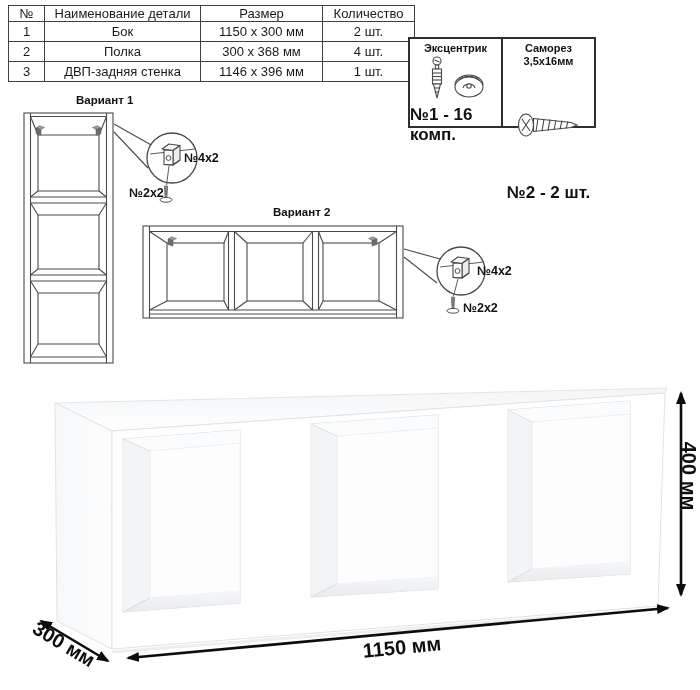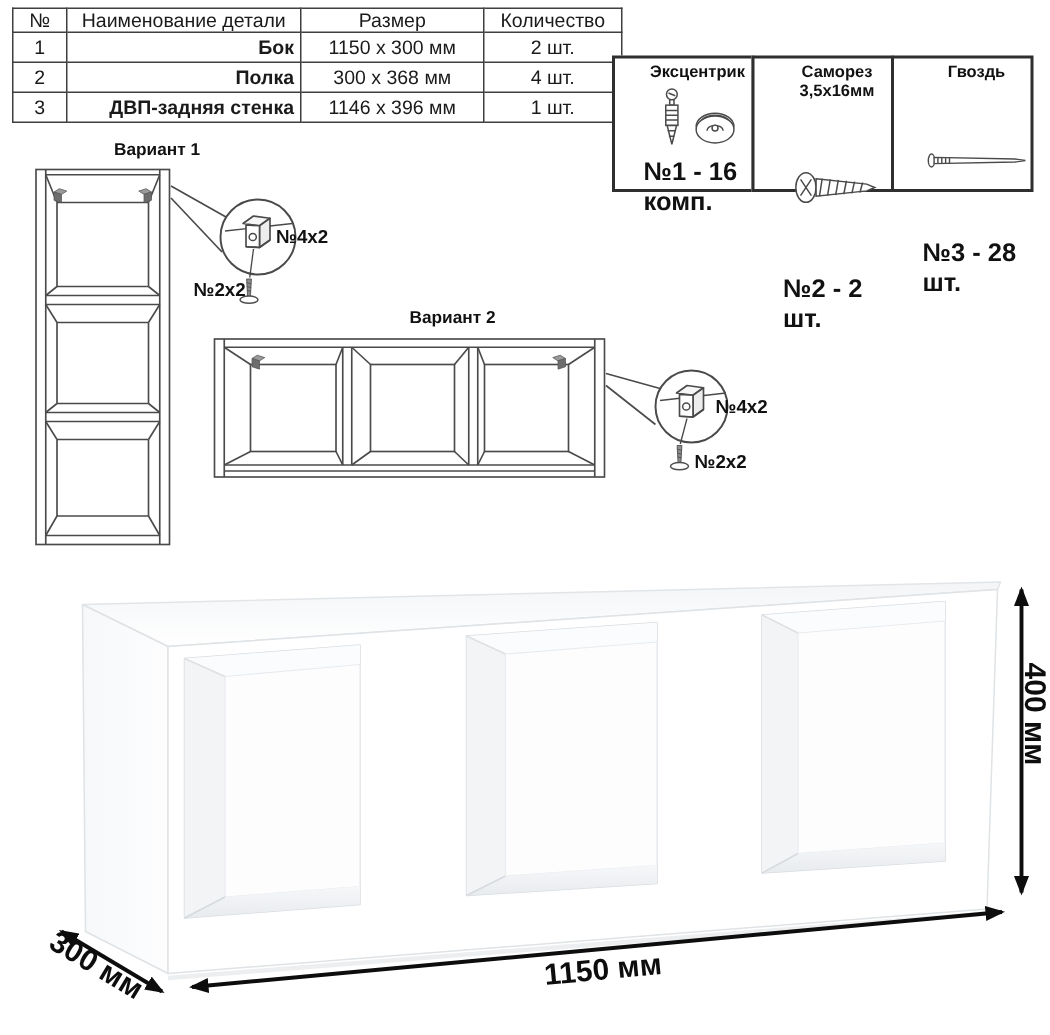--- a/index.html
+++ b/index.html
@@ -5,29 +5,29 @@
   html,body{margin:0;padding:0;background:#fff;}
   #stage{position:relative;width:700px;height:690px;background:#ffffff;overflow:hidden;
          font-family:"Liberation Sans", sans-serif;color:#111;}
   
   #parts-table{position:absolute;left:8px;top:5px;border-collapse:collapse;
                font-size:13px;color:#1a1a1a;}
   #parts-table th,#parts-table td{border:1.6px solid #3f3f3f;padding:0 4px;
                height:19px;line-height:1;background:#fff;vertical-align:middle;}
   #parts-table th{font-weight:normal;height:15px;text-align:center;}
   .col-num{width:27px;text-align:center;}
-  .col-name{width:147px;text-align:right;font-weight:bold;}
+  .col-name{width:147px;text-align:center;}
   .col-size{width:113px;text-align:center;}
   .col-qty{width:83px;text-align:center;}
   
   .hw-row{position:absolute;display:flex;}
   #hw-row1{left:408px;top:37px;}
   #hw-row2{left:460px;top:126px;}
   .hw-cell{width:95px;height:91px;border:2px solid #2f2f2f;background:#fff;
-           box-sizing:border-box;display:flex;flex-direction:column;align-items:center;padding-left:19px;}
+           box-sizing:border-box;display:flex;flex-direction:column;align-items:center;}
   .hw-cell + .hw-cell{margin-left:-2px;gap:40px;}
   #hw-row2 .hw-cell{width:90px;height:92px;}
   .hw-title{font-size:11px;font-weight:bold;text-align:center;margin-top:3px;
             line-height:1.15;white-space:pre-line;}
   .hw-icon{flex:1;display:flex;align-items:center;justify-content:center;width:100%;}
   .hw-count{font-size:17px;font-weight:bold;margin-bottom:4px;}
   
   .lbl{position:absolute;font-weight:bold;line-height:1;}
   .variant-lbl{font-size:11.5px;padding-left:40px;}
   .callout-lbl{font-size:12.5px;}
@@ -112,36 +112,20 @@
             <line x1="35" y1="11.9" x2="33" y2="24.1"></line>
             <line x1="41" y1="12.4" x2="39" y2="23.6"></line>
             <line x1="47" y1="13" x2="45" y2="23"></line>
             <line x1="53" y1="13.6" x2="51" y2="22.4"></line>
             <line x1="59" y1="14.3" x2="57" y2="21.7"></line>
           </g>
         </svg>
       </div>
       <div class="hw-count">№2 - 2 шт.</div>
     </div>
-    <div class="hw-cell">
-      <div class="hw-title">Гвоздь</div>
-      <div class="hw-icon">
-        <svg width="84" height="24" viewBox="0 0 84 24">
-          <g stroke="#4a4a4a" stroke-width="1.1" fill="#fff">
-            <ellipse cx="7" cy="12" rx="2.5" ry="5"></ellipse>
-            <path d="M9,9.6 L72,10.8 L80,12 L72,13.2 L9,14.4 Z"></path>
-            <line x1="12" y1="9.6" x2="12" y2="14.4"></line>
-            <line x1="15" y1="9.7" x2="15" y2="14.3"></line>
-            <line x1="18" y1="9.8" x2="18" y2="14.2"></line>
-            <line x1="21" y1="9.9" x2="21" y2="14.1"></line>
-          </g>
-        </svg>
-      </div>
-      <div class="hw-count">№3 - 28 шт.</div>
-    </div>
   </div>
 
   <div id="hw-row2" class="hw-row">
   </div>
 
   <svg id="art" width="700" height="690" viewBox="0 0 700 690">
     <defs>
       <marker id="mE" markerWidth="13" markerHeight="10" refX="11" refY="5" orient="auto" markerUnits="userSpaceOnUse">
         <path d="M0,0 L13,5 L0,10 z" fill="#0d0d0d"></path>
       </marker>

